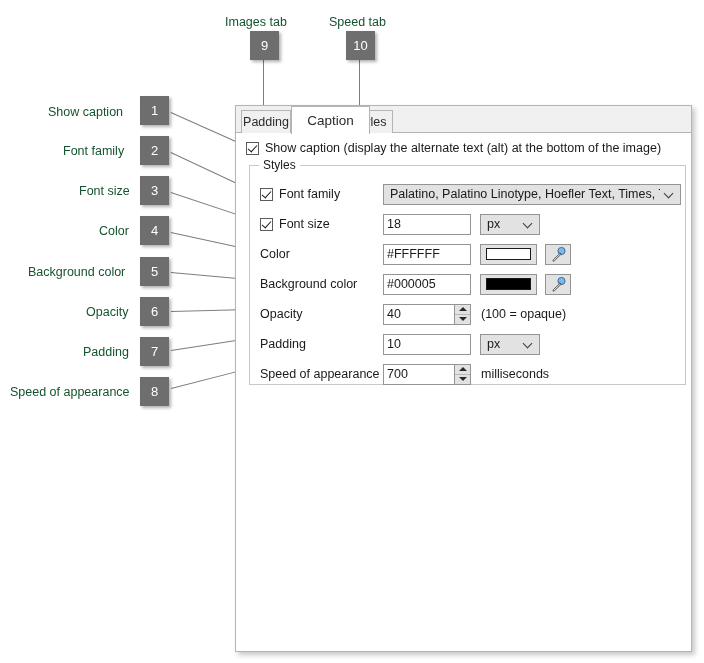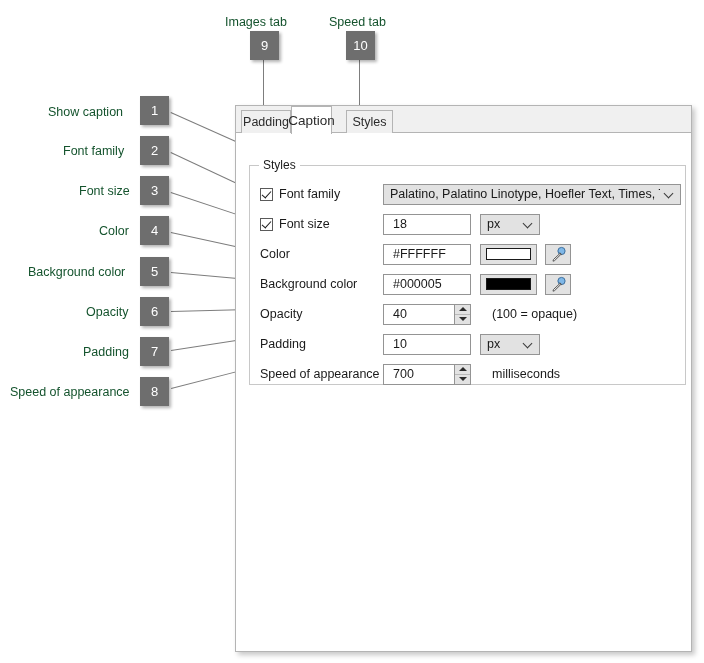--- a/index.html
+++ b/index.html
@@ -88,21 +88,21 @@
   }
   .tab.active {
     top: 0px;
     height: 28px;
     background: #ffffff;
     border-color: #b4b4b4;
     z-index: 3;
     font-size: 13.5px;
   }
   #tab-images { left: 5px; width: 50px; }
-  #tab-caption { left: 55px; width: 41px; }
+  #tab-caption { left: 55px; width: 79px; }
   #tab-styles { left: 110px; width: 47px; }
 
   
   #panel-content {
     position: absolute;
     left: 0;
     top: 27px;
     right: 0;
     bottom: 0;
     background: #ffffff;
@@ -186,21 +186,21 @@
   
   .tinput {
     height: 21px;
     border: 1px solid #949494;
     background: #ffffff;
     box-sizing: border-box;
     font-size: 12.5px;
     color: #1a1a1a;
     display: flex;
     align-items: center;
-    padding-left: 9px;
+    padding-left: 3px;
     font-family: "Liberation Sans", sans-serif;
   }
   .w-med { width: 88px; }
 
   
   .combo {
     height: 21px;
     border: 1px solid #949494;
     background: #e2e2e2;
     box-sizing: border-box;
@@ -294,21 +294,21 @@
     box-sizing: border-box;
     display: flex;
     align-items: center;
     justify-content: center;
     margin-left: 8px;
   }
 
   .unit-text {
     font-size: 12.5px;
     color: #1a1a1a;
-    margin-left: 21px;
+    margin-left: 10px;
     white-space: nowrap;
   }
 </style>
 </head>
 <body>
 
 <div id="callout-lines">
     <div class="leader" style="left: 171px; top: 112px; width: 81.0247px; transform: rotate(24.0343deg);"></div>
     <div class="leader" style="left: 171px; top: 152px; width: 89.4707px; transform: rotate(25.133deg);"></div>
     <div class="leader" style="left: 171px; top: 192px; width: 85.3815px; transform: rotate(18.4349deg);"></div>
@@ -353,20 +353,24 @@
     <div class="tab active" id="tab-caption">
       <span>Caption</span>
     </div>
     <div class="tab" id="tab-styles">
       <span>Styles</span>
     </div>
   </div>
 
   <div id="panel-content">
 
+    <div id="show-caption-row">
+      <span class="cbox checked"></span>
+      <span>Show caption (display the alternate text (alt) at the bottom of the image)</span>
+    </div>
 
     <div id="styles-group">
       <div id="styles-group-label">Styles</div>
 
       <div class="frow" style="top:16px;">
         <div class="label-col frow-label frow-label-cb">
           <span class="cbox checked"></span>
           <span>Font family</span>
         </div>
         <div class="combo w-fontfam">

